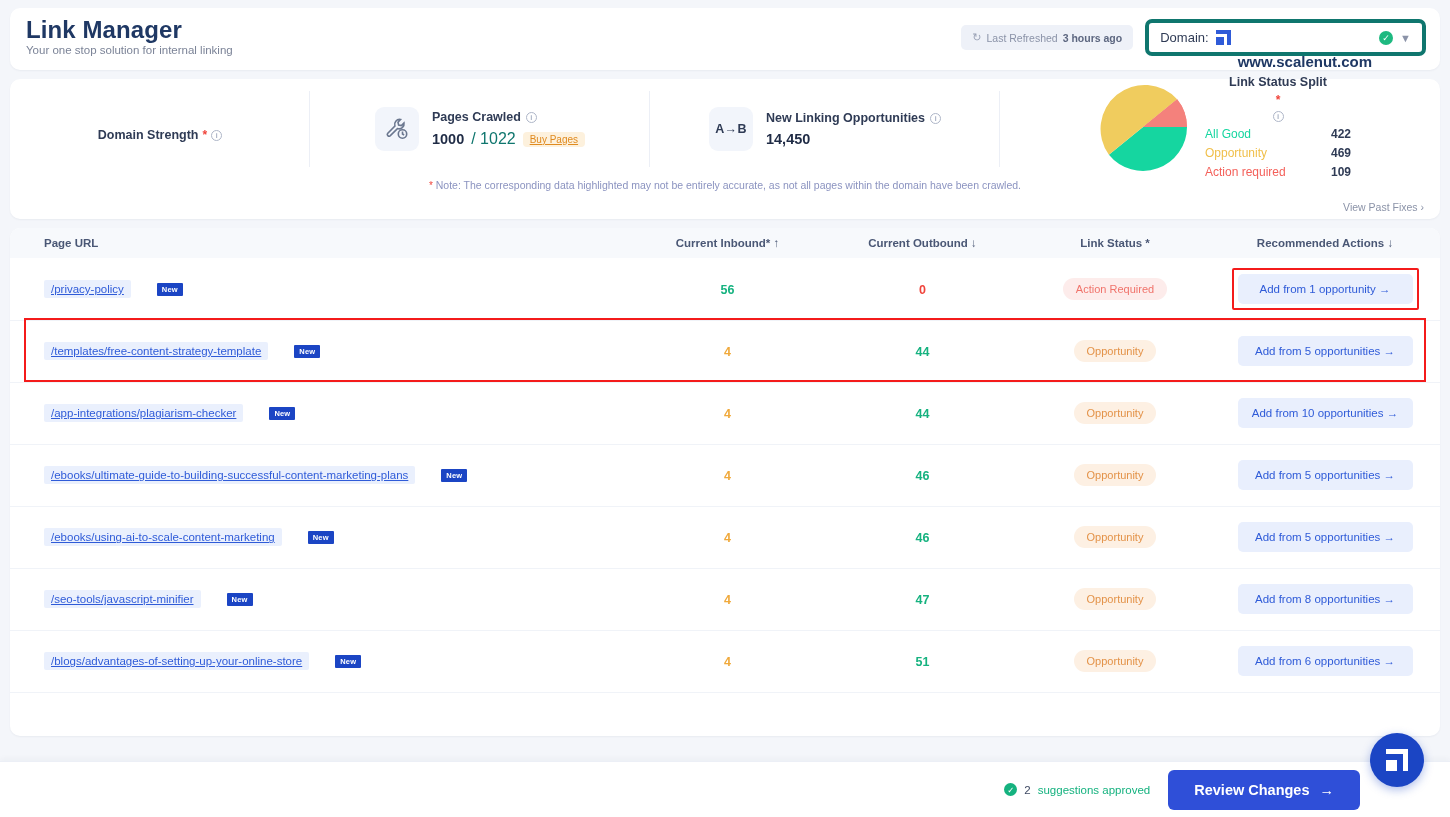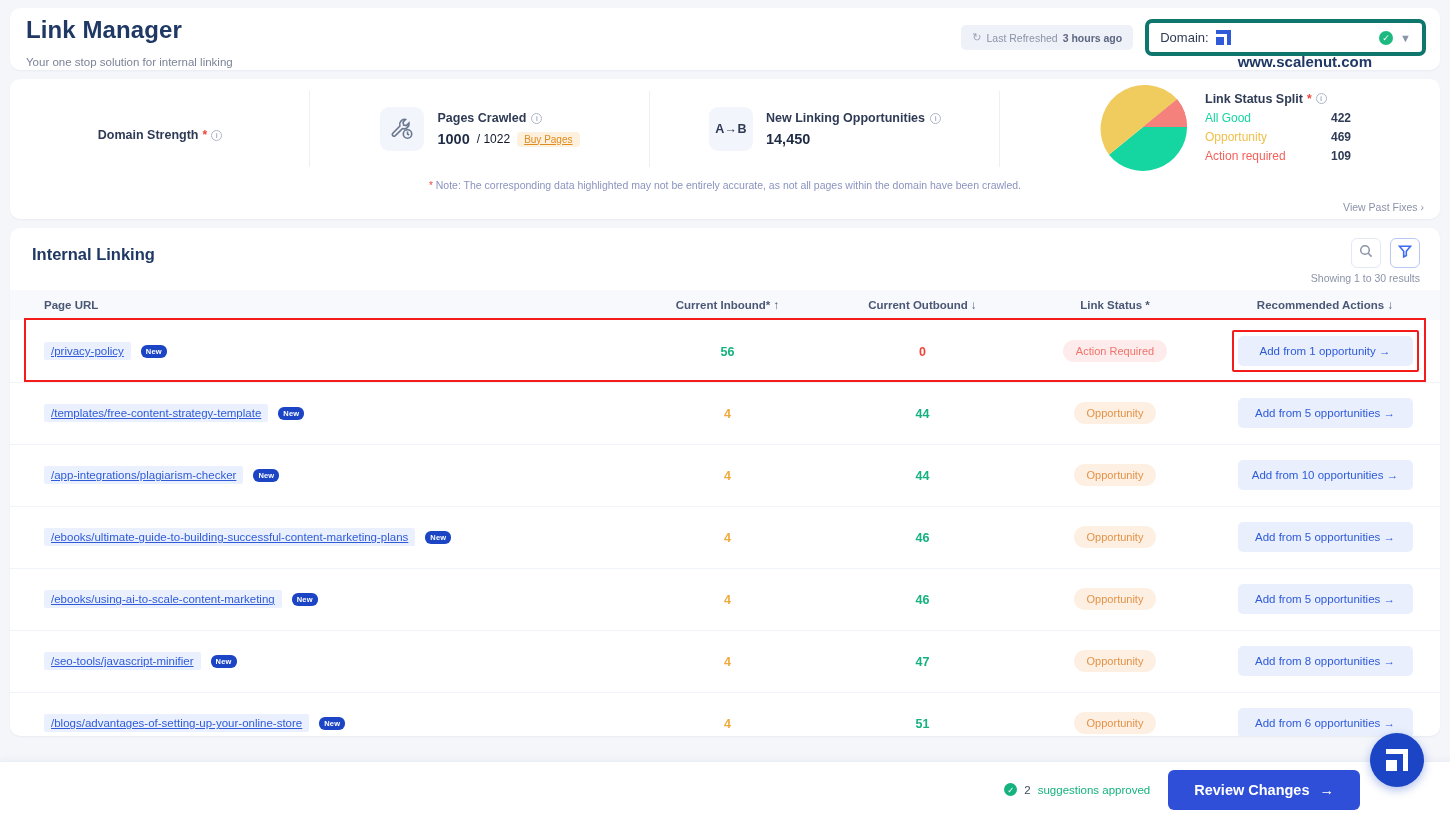--- a/index.html
+++ b/index.html
@@ -12,21 +12,21 @@
   .page { position: relative; width: 1450px; height: 817px; padding: 8px 10px 0 10px; }
 
   
   .header-card {
     background: #fff; border-radius: 10px;
     height: 62px; position: relative;
     box-shadow: 0 1px 2px rgba(22,39,85,.05);
   }
   .title-block { position: absolute; left: 16px; top: 8px; }
   .app-title { font-size: 24px; font-weight: bold; color: #1f3864; letter-spacing: .1px; line-height: 28px; }
-  .app-sub { font-size: 11.5px; color: #7b8397; margin-top: 12px; }
+  .app-sub { font-size: 11.5px; color: #7b8397; margin-top: 0; }
 
   .hdr-right { position: absolute; right: 14px; top: 11px; display: flex; align-items: center; gap: 12px; }
   .refresh-pill {
     background: #eef1f8; border-radius: 5px; height: 25px;
     display: flex; align-items: center; gap: 5px; padding: 0 11px;
     font-size: 10.5px; color: #8b93a8;
   }
   .refresh-pill .bold { color: #5d6780; font-weight: bold; }
   .refresh-ico { font-size: 11px; color: #9aa2b6; }
   .domain-box {
@@ -78,30 +78,30 @@
   
   .metric { display: flex; align-items: center; gap: 13px; }
   .metric-ico {
     width: 44px; height: 44px; border-radius: 9px; background: #f2f5fb;
     display: flex; align-items: center; justify-content: center; color: #63708c;
   }
   .metric-ico.ab { font-size: 12.5px; font-weight: bold; color: #2f3b55; letter-spacing: .3px; }
   .metric-title { font-size: 12.5px; font-weight: bold; color: #2f3b55; display: flex; align-items: center; gap: 5px; }
   .metric-row2 { margin-top: 6px; display: flex; align-items: center; gap: 7px; }
   .metric-big { font-size: 14.5px; font-weight: bold; color: #1f2b45; }
-  .metric-small { font-size: 12px; color: #0f172a; }
+  .metric-small { font-size: 16px; color: #0f766e; }
   .buy-pill {
     background: #fdf1dd; color: #e08b20; font-size: 10px; border-radius: 4px;
     padding: 2px 7px; text-decoration: underline;
   }
 
   
   .pie-legend { display: flex; align-items: center; gap: 18px; padding-left: 10px; }
   .legend { margin-top: -4px; }
-  .legend-title { font-size: 12.5px; font-weight: bold; color: #2f3b55; display: flex; align-items: center; gap: 4px; margin-bottom: 5px; }
+  .legend-title { font-size: 12.5px; font-weight: bold; color: #2f3b55; display: flex; align-items: center; gap: 4px; margin-bottom: 5px; flex-direction: column; }
   .legend-row { display: flex; font-size: 12px; margin-top: 5px; }
   .legend-name { width: 112px; }
   .legend-val { color: #2f3b55; font-weight: 600; text-align: right; width: 34px; }
 
   .note {
     position: absolute; left: 0; right: 0; top: 100px; text-align: center;
     font-size: 10.5px; color: #8b93c0;
   }
   .note .ast { font-size: 10px; }
   .past-fixes {
@@ -134,21 +134,21 @@
 
   tbody tr { height: 62px; border-bottom: 1px solid #f0f3f8; }
   tbody td { text-align: center; vertical-align: middle; }
   td.url-cell { text-align: left; padding-left: 34px; }
   .url-pill {
     background: #eaf0fd; color: #2f5bd8; font-size: 11.5px; text-decoration: underline;
     padding: 3px 7px; border-radius: 2px; display: inline-block; vertical-align: middle;
   }
   .new-badge {
     background: #1b45c4; color: #fff; font-size: 7.5px; font-weight: bold;
-    padding: 2px 5px; border-radius: 6px; margin-left: 10px; display: inline-block;
+    padding: 2px 5px; border-radius: 1px; margin-left: 26px; display: inline-block;
     vertical-align: middle; letter-spacing: .2px;
   }
   .num { font-size: 12.5px; font-weight: 600; }
   .num.green { color: #15b27f; }
   .num.amber { color: #f0a93b; }
   .num.red { color: #f0443b; }
   .status-pill { font-size: 11px; padding: 5px 13px; border-radius: 13px; display: inline-block; }
   .status-pill.action { background: #fdeceb; color: #f0736b; }
   .status-pill.opp { background: #fdf0e3; color: #e39248; }
   .action-btn {
@@ -319,41 +319,20 @@
       <span class="ast">*</span>
       <span>Note: The corresponding data highlighted may not be entirely accurate, as not all pages within the domain have been crawled.</span>
     </div>
     <div class="past-fixes">
       <span>View Past Fixes</span>
       <span>›</span>
     </div>
   </div>
 
   <div class="table-card">
-    <div class="table-head-bar">
-      <div class="table-title">Internal Linking</div>
-      <div class="tools">
-        <div class="tool-btn">
-          <span>
-            <svg width="14" height="14" viewBox="0 0 14 14" fill="none" stroke="currentColor" stroke-width="1.5">
-              <circle cx="6" cy="6" r="4.3"></circle>
-                <path d="M9.3 9.3 L12.6 12.6"></path>
-            </svg>
-          </span>
-        </div>
-        <div class="tool-btn active">
-          <span>
-            <svg width="14" height="14" viewBox="0 0 14 14" fill="none" stroke="currentColor" stroke-width="1.6">
-              <path d="M1.5 2.2h11l-4.2 5v4.4l-2.6 1.3V7.2z"></path>
-            </svg>
-          </span>
-        </div>
-      </div>
-      <div class="showing">Showing 1 to 30 results</div>
-    </div>
 
     <table>
       <colgroup>
         <col class="col-url" style="width:620px">
         <col style="width:195px">
         <col style="width:195px">
         <col style="width:190px">
         <col>
       </colgroup>
       <thead>

